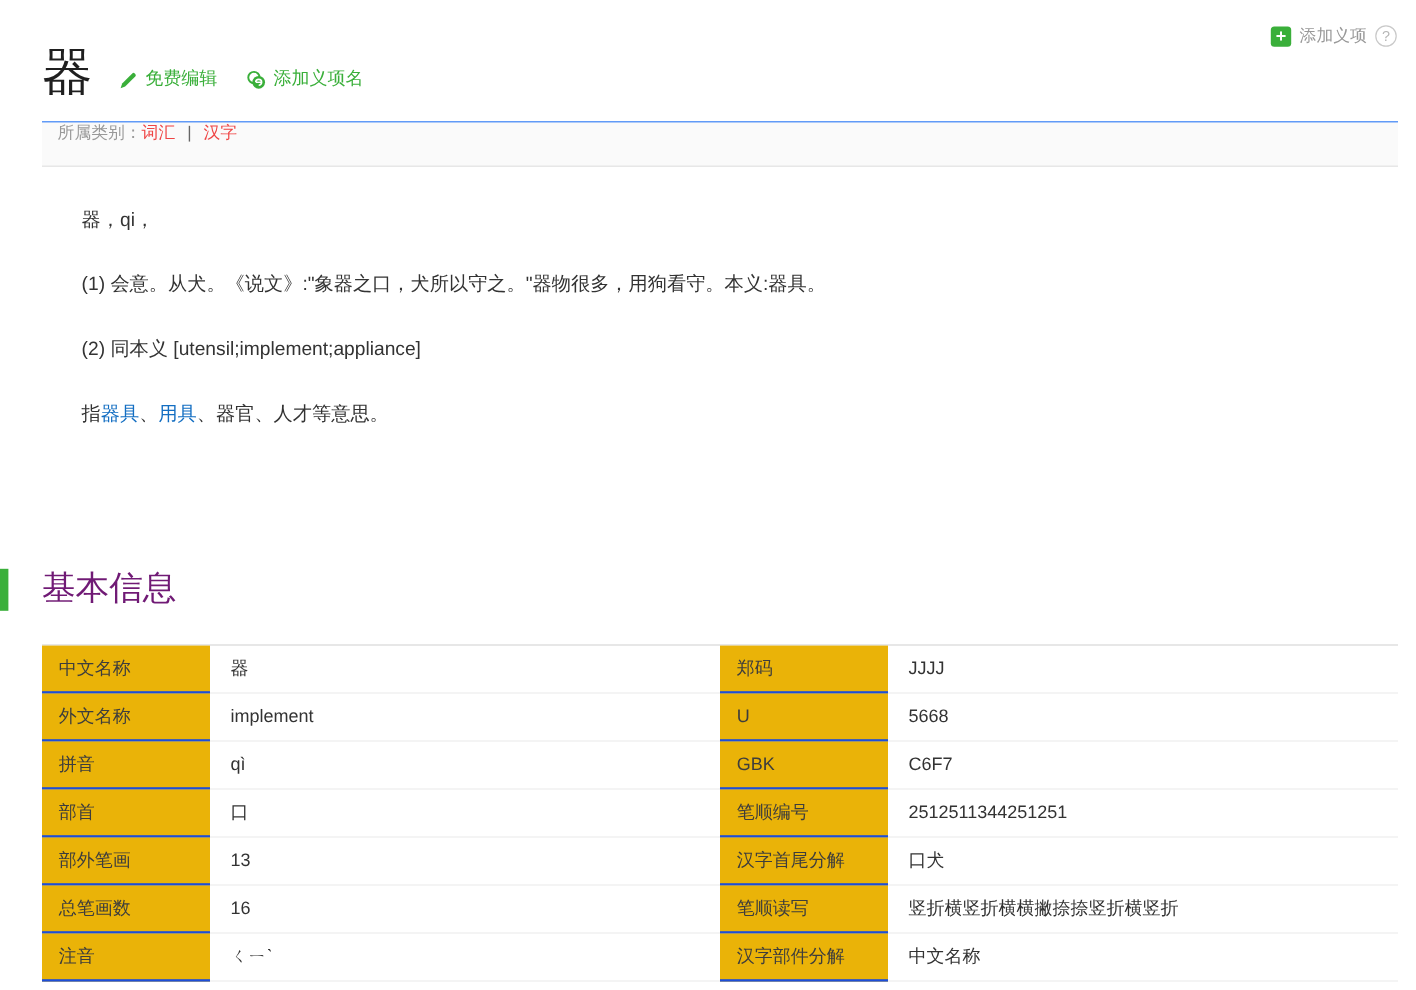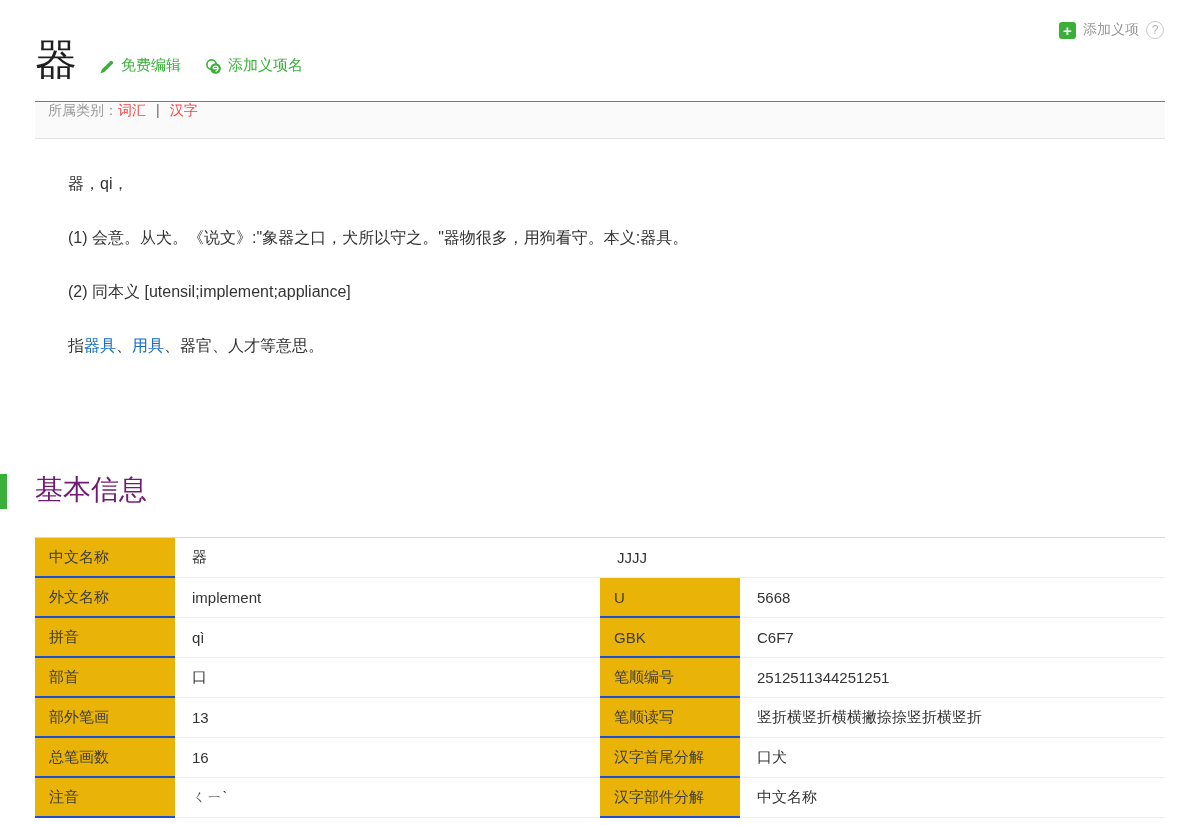--- a/index.html
+++ b/index.html
@@ -134,40 +134,41 @@
       <div class="info-label">总笔画数</div>
       <div class="info-value">16</div>
     </div>
     <div class="info-row">
       <div class="info-label">注音</div>
       <div class="info-value">ㄑㄧˋ</div>
     </div>
   </div>
   <div class="info-col">
     <div class="info-row">
+      <div class="info-label">郑码</div>
       <div class="info-value">JJJJ</div>
     </div>
     <div class="info-row">
       <div class="info-label">U</div>
       <div class="info-value">5668</div>
     </div>
     <div class="info-row">
       <div class="info-label">GBK</div>
       <div class="info-value">C6F7</div>
     </div>
     <div class="info-row">
       <div class="info-label">笔顺编号</div>
       <div class="info-value">2512511344251251</div>
     </div>
     <div class="info-row">
+      <div class="info-label">汉字首尾分解</div>
+      <div class="info-value">口犬</div>
+    </div>
+    <div class="info-row">
       <div class="info-label">笔顺读写</div>
       <div class="info-value">竖折横竖折横横撇捺捺竖折横竖折</div>
-    </div>
-    <div class="info-row">
-      <div class="info-label">汉字首尾分解</div>
-      <div class="info-value">口犬</div>
     </div>
     <div class="info-row">
       <div class="info-label">汉字部件分解</div>
       <div class="info-value">中文名称</div>
     </div>
   </div>
 </div>
 
 </body></html>

